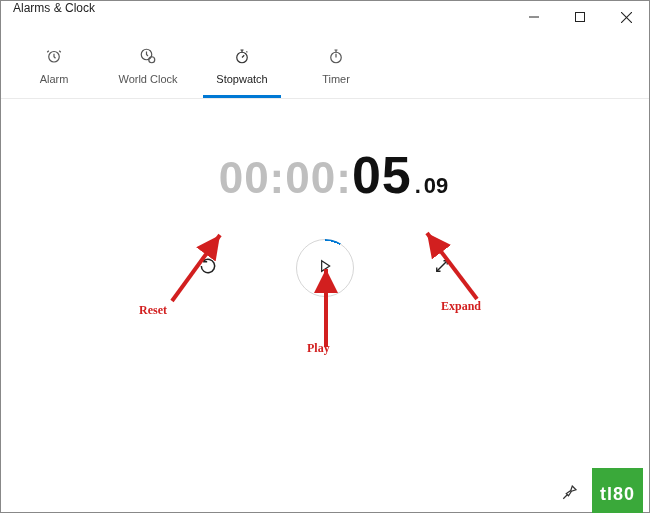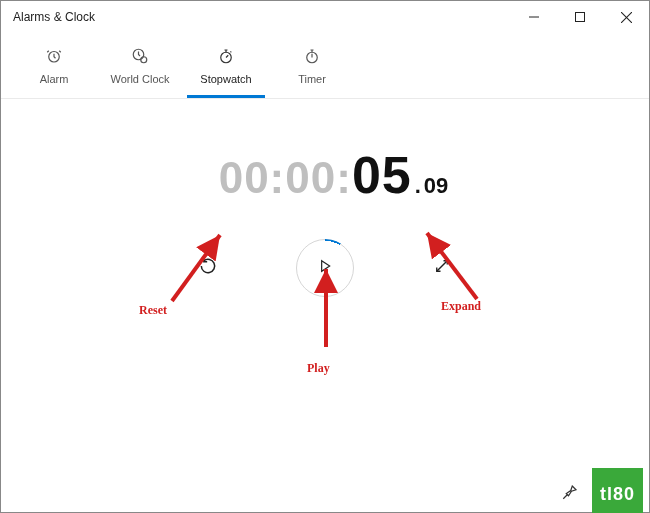--- a/index.html
+++ b/index.html
@@ -1,30 +1,30 @@
 <!DOCTYPE html>
 <html><head>
   <meta charset="utf-8">
   <style>
     * { margin: 0; padding: 0; box-sizing: border-box; }
     body { font-family: "Segoe UI", Arial, sans-serif; background: #fff; }
     .window {
       width: 650px; height: 513px; border: 1px solid #888; position: relative; background: #fff;
     }
     .titlebar {
-      height: 32px; display: flex; align-items: center; padding-left: 12px; font-size: 12px; color: #222;
+      height: 32px; display: flex; padding-left: 12px; font-size: 12px; color: #222;
     }
     .title-controls {
       position: absolute; right: 0; top: 0; display: flex; height: 32px;
     }
     .title-controls div {
       width: 46px; display: flex; align-items: center; justify-content: center; font-size: 13px; color: #222;
     }
     .tabs {
-      display: flex; padding: 8px 0 0 14px; gap: 8px; border-bottom: 1px solid #eaeaea;
+      display: flex; padding: 8px 0 0 14px; gap: 16px; border-bottom: 1px solid #eaeaea;
     }
     .tab {
       display: flex; flex-direction: column; align-items: center; justify-content: center;
       width: 78px; padding: 6px 0 10px 0; font-size: 11px; color: #555; cursor: pointer;
       border-bottom: 3px solid transparent;
     }
     .tab svg { margin-bottom: 6px; }
     .tab.active { border-bottom: 3px solid #0078d4; color: #222; }
     .main { position: relative; height: 420px; padding-top: 46px; }
     .time-display {
@@ -180,21 +180,21 @@
     <div class="annotation" style="left:138px; top:204px;">Reset</div>
 
     <svg class="annotation-arrow" style="left:313px; top:164px;" width="24" height="88">
       <defs>
           <marker id="ah2" markerWidth="8" markerHeight="8" refX="6" refY="3" orient="auto">
             <path d="M0 0L6 3L0 6z" fill="#d21f1f"></path>
           </marker>
         </defs>
       <line x1="12" y1="84" x2="12" y2="6" stroke="#d21f1f" stroke-width="4" marker-end="url(#ah2)"></line>
     </svg>
-    <div class="annotation" style="left:306px; top:262px;">Play</div>
+    <div class="annotation" style="left:306px; top:242px;">Play</div>
 
     <svg class="annotation-arrow" style="left:416px; top:122px;" width="70" height="84">
       <defs>
           <marker id="ah3" markerWidth="8" markerHeight="8" refX="6" refY="3" orient="auto">
             <path d="M0 0L6 3L0 6z" fill="#d21f1f"></path>
           </marker>
         </defs>
       <line x1="60" y1="78" x2="10" y2="12" stroke="#d21f1f" stroke-width="4" marker-end="url(#ah3)"></line>
     </svg>
     <div class="annotation" style="left:440px; top:200px;">Expand</div>

